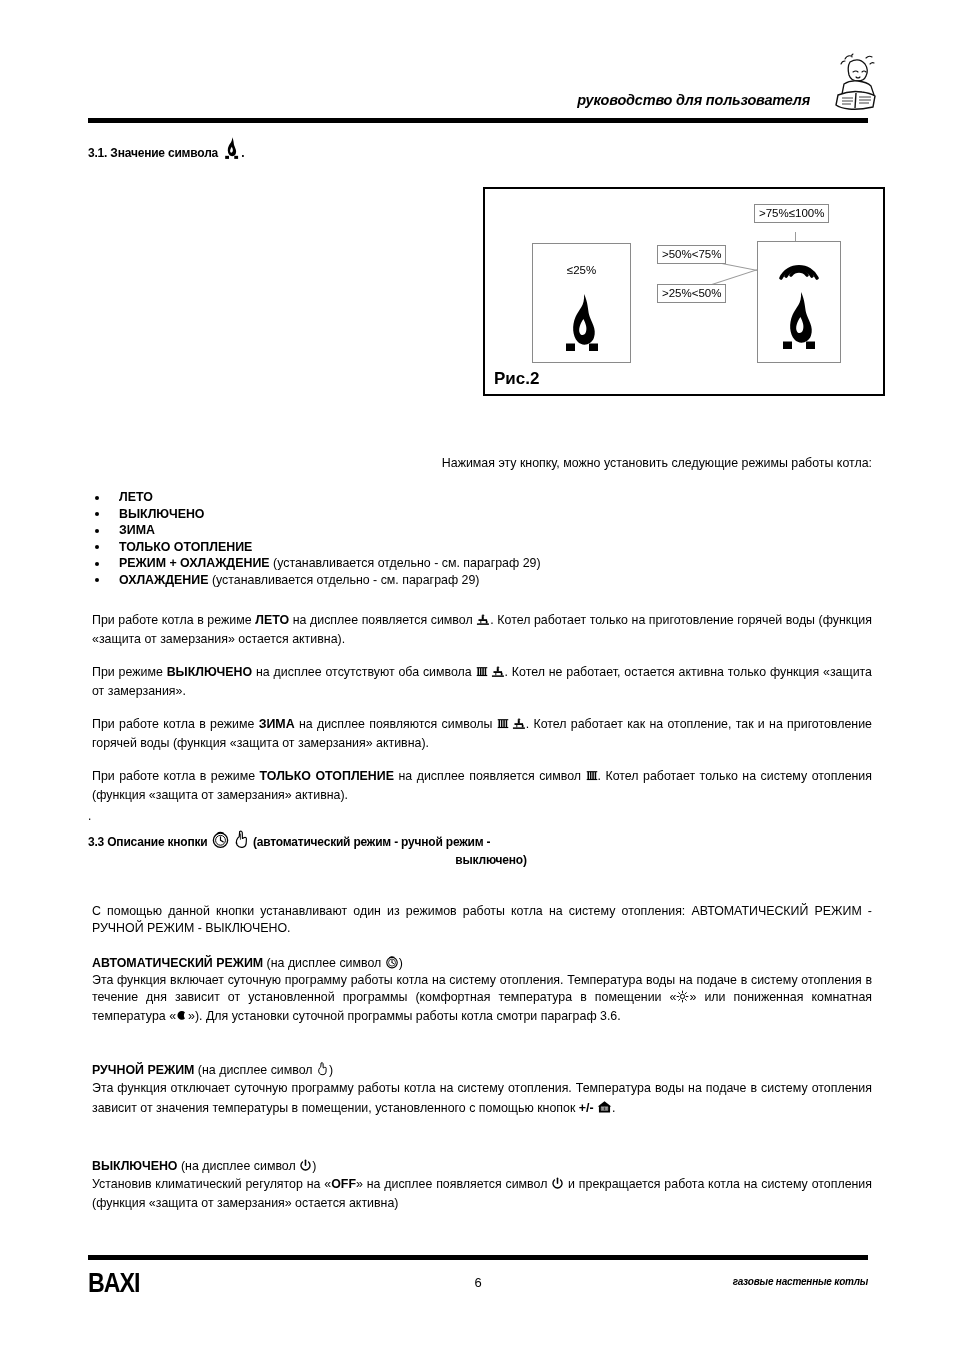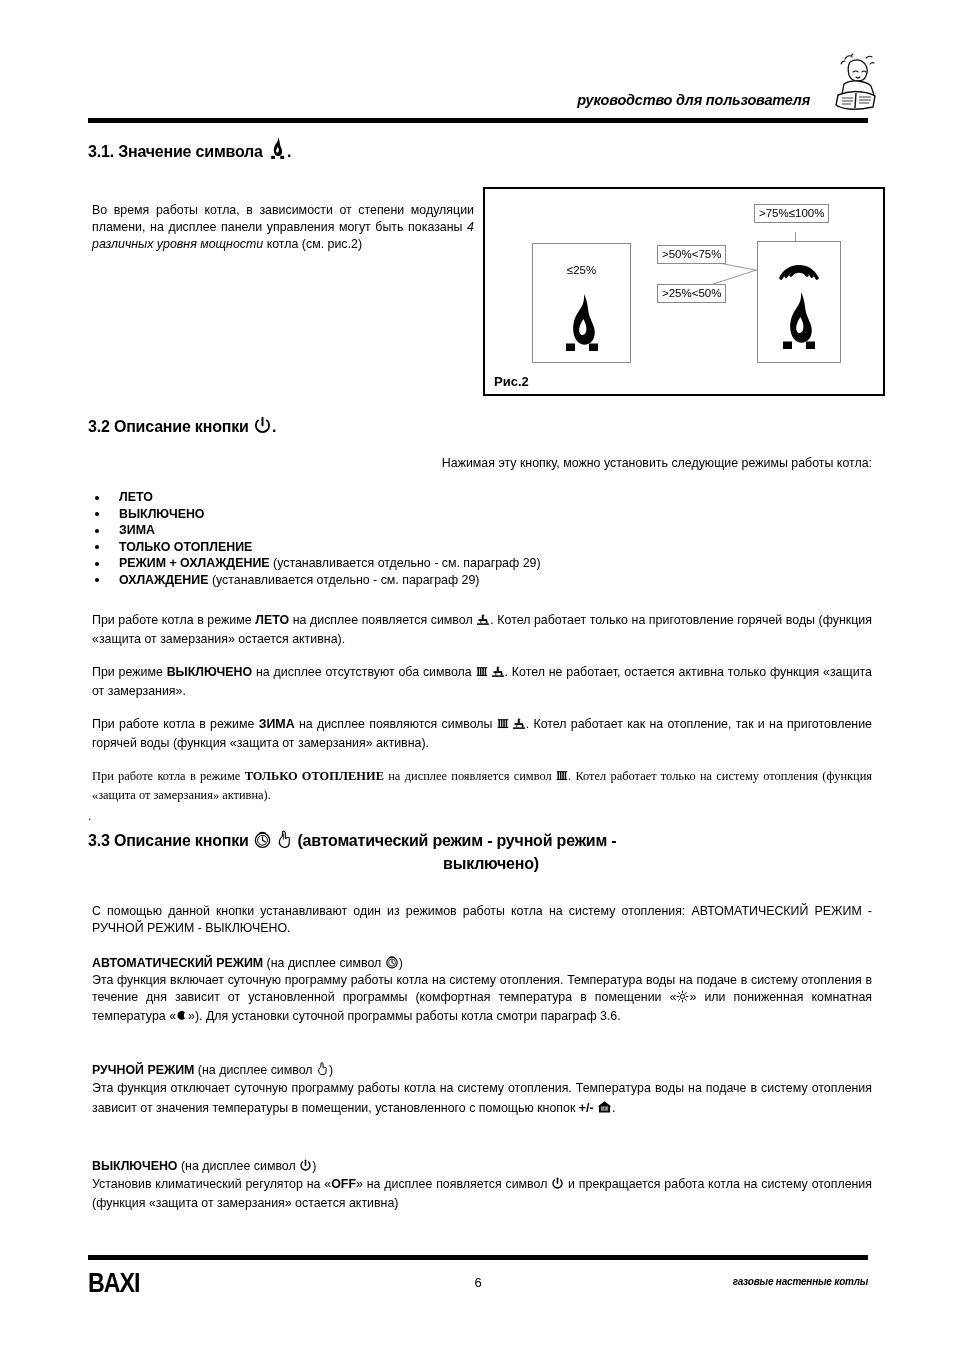--- a/index.html
+++ b/index.html
@@ -53,21 +53,21 @@
     top: 118px;
     width: 780px;
     height: 5px;
     background: #000;
   }
 
   
   h2.sec {
     position: absolute;
     margin: 0;
-    font-size: 16px;
+    font-size: 12px;
     font-weight: bold;
     letter-spacing: -0.2px;
     line-height: 1.28;
   }
   .sec-inline-icon {
     display: inline-block;
     vertical-align: -3px;
   }
 
   
@@ -90,21 +90,21 @@
     width: 402px;
     height: 209px;
     border: 2px solid #000;
     background: #fff;
     box-sizing: border-box;
   }
   .fig-caption {
     position: absolute;
     left: 9px;
     bottom: 5px;
-    font-size: 13px;
+    font-size: 17px;
     font-weight: bold;
   }
   .lcd {
     position: absolute;
     border: 1px solid #8a8a8a;
     background: #fff;
     box-sizing: border-box;
   }
   .lcd-small {
     left: 47px;
@@ -270,23 +270,20 @@
     <span class="sec-inline-icon">
       <svg viewBox="0 0 22 26" width="20" height="24">
         <path d="M12.2 1.2 C12.6 6 10.2 7.4 8.6 10.4 C6.9 13.6 7.1 18 9.1 20.4 C11.2 23 15.2 22.2 16.3 19 C17.6 15.2 15.1 12.6 14.3 9.4 C13.8 7.2 14 4 12.2 1.2 Z" fill="#000"></path>
         <path d="M11.9 11.5 C12.7 13.2 13.4 14.9 12.9 16.6 C12.5 18.1 11 18.6 10.3 17.5 C9.5 16.2 10.4 13.5 11.9 11.5 Z" fill="#fff"></path>
         <rect x="4.6" y="21.6" width="4.2" height="3.4" fill="#000"></rect>
         <rect x="14.6" y="21.6" width="4.2" height="3.4" fill="#000"></rect>
       </svg>
     </span><span>.</span>
   </h2>
 
-  <div class="body-text" style="left:92px; top:202px; width:382px;">
-    <span>Во время работы котла, в зависимости от степени модуляции пламени, на дисплее панели управления могут быть показаны </span><i>4 различных уровня мощности</i><span> котла (см. рис.2)</span>
-  </div>
 
   <div class="figure">
 
     <div class="lead" style="left:311px; top:43px; width:41px; transform:rotate(90deg);"></div>
     <div class="lead" style="left:196px; top:66px; width:113px; transform:rotate(11deg);"></div>
     <div class="lead" style="left:196px; top:105px; width:116px; transform:rotate(-18deg);"></div>
 
     <div class="lcd lcd-small">
       <div class="lcd-label">≤25%</div>
       <div style="position:absolute; left:50%; top:48px; transform:translateX(-50%);">
@@ -319,29 +316,20 @@
       </div>
     </div>
 
     <div class="callout" style="left:269px; top:15px;">&gt;75%≤100%</div>
     <div class="callout" style="left:172px; top:56px;">&gt;50%&lt;75%</div>
     <div class="callout" style="left:172px; top:95px;">&gt;25%&lt;50%</div>
 
     <div class="fig-caption">Рис.2</div>
   </div>
 
-  <h2 class="sec" style="left:88px; top:416px;">
-    <span>3.2 Описание кнопки</span>
-    <span class="sec-inline-icon">
-      <svg viewBox="0 0 24 24" width="19" height="19">
-        <path d="M12 2.4 v9.2" stroke="#000" stroke-width="2.6" stroke-linecap="round" fill="none"></path>
-        <path d="M6.4 5.6 A8.4 8.4 0 1 0 17.6 5.6" stroke="#000" stroke-width="2.3" fill="none" stroke-linecap="round"></path>
-      </svg>
-    </span><span>.</span>
-  </h2>
 
   <div class="body-text nojust" style="left:92px; top:455px; width:780px;">Нажимая эту кнопку, можно установить следующие режимы работы котла:</div>
 
   <div class="bullets">
     <div class="row">
       <span class="dot"></span>
       <b>ЛЕТО</b><span></span>
     </div>
     <div class="row">
       <span class="dot"></span>
@@ -405,21 +393,21 @@
         </svg></span><span class="gi" style="margin-left:3px;"><svg viewBox="0 0 18 16" width="14" height="13">
           <path d="M7 2.6 q2-2 4 0 l-1.1 1 q-1-1-1.8 0z" fill="#000"></path>
           <rect x="7.4" y="3.6" width="2.6" height="4.2" fill="#000"></rect>
           <rect x="3.2" y="7.6" width="11" height="2.3" fill="#000"></rect>
           <rect x="12.6" y="9.6" width="2.2" height="3.4" fill="#000"></rect>
           <rect x="1.2" y="13" width="15.4" height="1.9" fill="#000"></rect>
           <rect x="5.6" y="9.6" width="1.2" height="3.4" fill="#000"></rect>
         </svg></span><span>. Котел работает как на отопление, так и на приготовление горячей воды (функция «защита от замерзания» активна).</span>
   </div>
 
-  <div class="body-text" style="left:92px; top:768px; width:780px;font-family:Liberation Serif, serif;">
+  <div class="body-text" style="left:92px; top:768px; width:780px;">
     <span>При работе котла в  режиме </span><b>ТОЛЬКО ОТОПЛЕНИЕ</b><span> на дисплее появляется символ </span><span class="gi"><svg viewBox="0 0 16 16" width="12" height="13">
           <rect x="1" y="2.2" width="14" height="1.5" fill="#000"></rect>
           <rect x="1" y="12.6" width="14" height="1.5" fill="#000"></rect>
           <rect x="2" y="3.4" width="2" height="9.4" fill="#000"></rect>
           <rect x="5.2" y="3.4" width="2" height="9.4" fill="#000"></rect>
           <rect x="8.4" y="3.4" width="2" height="9.4" fill="#000"></rect>
           <rect x="11.6" y="3.4" width="2" height="9.4" fill="#000"></rect>
         </svg></span><span>. Котел работает только на систему отопления (функция «защита от замерзания» активна).</span>
   </div>
 

